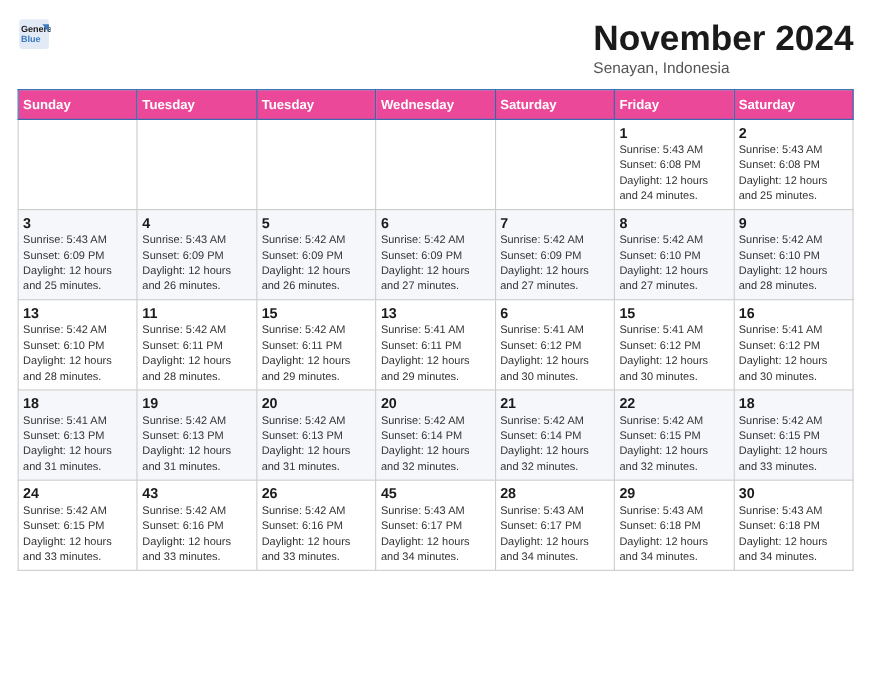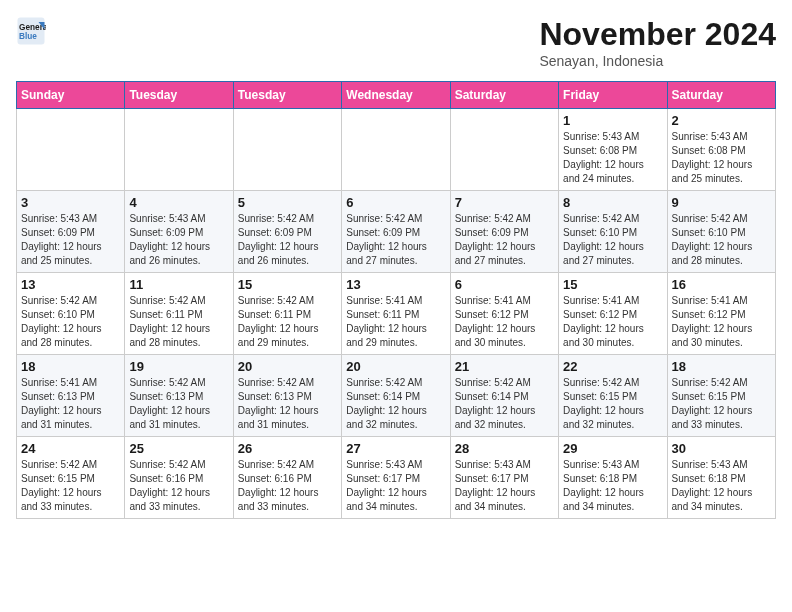--- a/index.html
+++ b/index.html
@@ -285,35 +285,35 @@
       </tr>
       <tr>
         <td>
           <span class="day-number">24</span>
           <div class="day-info" style="white-space: pre-line;">Sunrise: 5:42 AM
 Sunset: 6:15 PM
 Daylight: 12 hours
 and 33 minutes.</div>
         </td>
         <td>
-          <span class="day-number">25</span>
+          <span class="day-number">43</span>
           <div class="day-info" style="white-space: pre-line;">Sunrise: 5:42 AM
 Sunset: 6:16 PM
 Daylight: 12 hours
 and 33 minutes.</div>
         </td>
         <td>
           <span class="day-number">26</span>
           <div class="day-info" style="white-space: pre-line;">Sunrise: 5:42 AM
 Sunset: 6:16 PM
 Daylight: 12 hours
 and 33 minutes.</div>
         </td>
         <td>
-          <span class="day-number">27</span>
+          <span class="day-number">45</span>
           <div class="day-info" style="white-space: pre-line;">Sunrise: 5:43 AM
 Sunset: 6:17 PM
 Daylight: 12 hours
 and 34 minutes.</div>
         </td>
         <td>
           <span class="day-number">28</span>
           <div class="day-info" style="white-space: pre-line;">Sunrise: 5:43 AM
 Sunset: 6:17 PM
 Daylight: 12 hours

